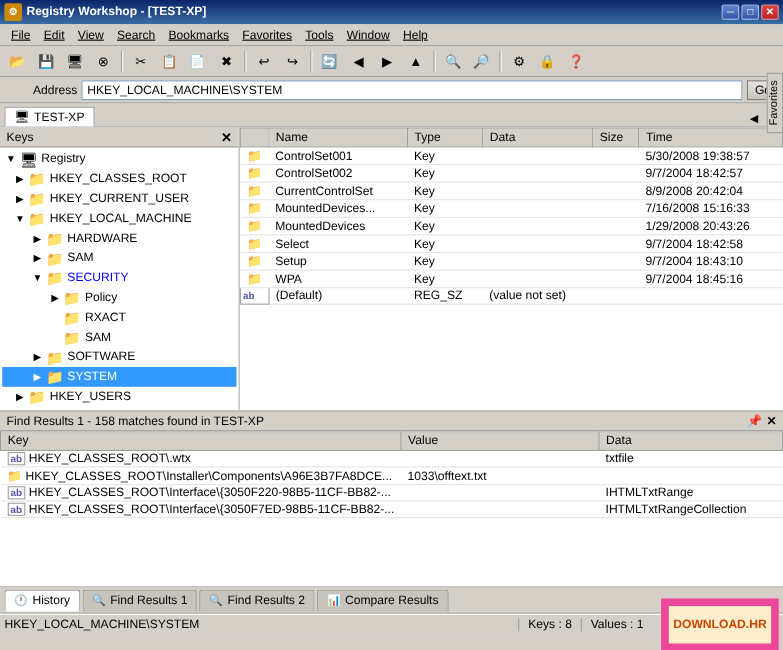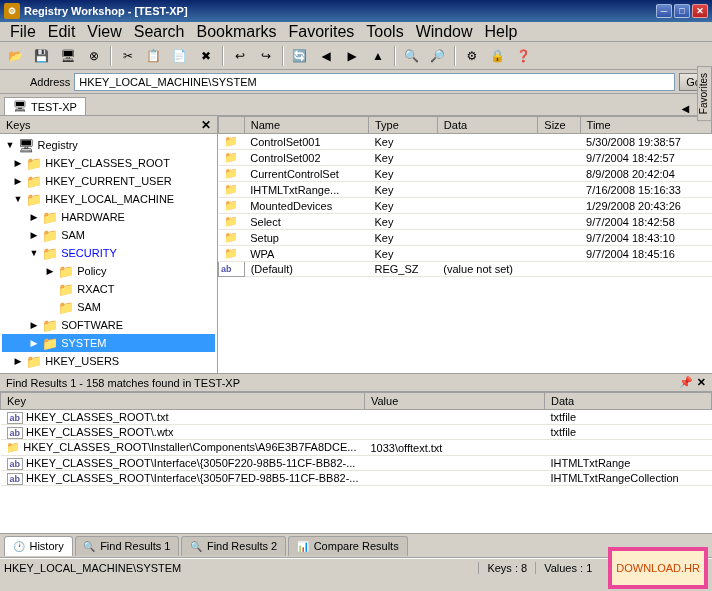--- a/index.html
+++ b/index.html
@@ -24,21 +24,21 @@
 
     
     .menu-bar {
       background: #d4d0c8;
       height: 20px;
       display: flex;
       align-items: center;
       padding: 0 4px;
       border-bottom: 1px solid #a0a0a0;
     }
-    .menu-item { padding: 2px 6px; font-size: 16px; cursor: pointer; }
+    .menu-item { padding: 2px 6px; font-size: 11px; cursor: pointer; text-decoration: underline; }
 
     
     .toolbar {
       background: #d4d0c8;
       height: 28px;
       display: flex;
       align-items: center;
       padding: 2px 4px;
       border-bottom: 1px solid #a0a0a0;
       gap: 2px;
@@ -428,21 +428,21 @@
           <tr class="table-row">
             <td>📁</td>
             <td>CurrentControlSet</td>
             <td>Key</td>
             <td></td>
             <td></td>
             <td>8/9/2008 20:42:04</td>
           </tr>
           <tr class="table-row">
             <td>📁</td>
-            <td>IHTMLTxtRange...</td>
+            <td>MountedDevices...</td>
             <td>Key</td>
             <td></td>
             <td></td>
             <td>7/16/2008 15:16:33</td>
           </tr>
           <tr class="table-row">
             <td>📁</td>
             <td>MountedDevices</td>
             <td>Key</td>
             <td></td>
@@ -498,25 +498,20 @@
   <div class="find-table-area">
     <table class="find-table">
       <thead>
         <tr>
           <th style="width: 320px;">Key</th>
           <th style="width: 180px;">Value</th>
           <th>Data</th>
         </tr>
       </thead>
       <tbody>
-        <tr class="list-item">
-          <td><span style="font-size:9px;font-weight:bold;color:#5555aa;border:1px solid #a0a0a0;padding:0 2px;">ab</span> HKEY_CLASSES_ROOT\.txt</td>
-          <td></td>
-          <td>txtfile</td>
-        </tr>
         <tr class="list-item">
           <td><span style="font-size:9px;font-weight:bold;color:#5555aa;border:1px solid #a0a0a0;padding:0 2px;">ab</span> HKEY_CLASSES_ROOT\.wtx</td>
           <td></td>
           <td>txtfile</td>
         </tr>
         <tr class="list-item">
           <td><span style="font-size:11px;">📁</span> HKEY_CLASSES_ROOT\Installer\Components\A96E3B7FA8DCE...</td>
           <td>1033\offtext.txt</td>
           <td></td>
         </tr>
@@ -551,14 +546,14 @@
   <div class="bottom-tab">
     <span class="tab-icon">📊</span>
     <span>Compare Results</span>
   </div>
 </div>
 
 <div class="status-bar">
   <span class="status-path">HKEY_LOCAL_MACHINE\SYSTEM</span>
   <span class="status-item">Keys : 8</span>
   <span class="status-item">Values : 1</span>
-  <span class="status-logo" style="font-size:11px; color:#cc4400; font-weight:normal; margin-left: 8px; background: #ffeecc; padding: 11px 4px; border: 4px solid #ec4899;">DOWNLOAD.HR</span>
+  <span class="status-logo" style="font-size:11px; color:#cc4400; font-weight:bold; margin-left: 8px; background: #ffeecc; padding: 11px 4px; border: 7px solid #ec4899;">DOWNLOAD.HR</span>
 </div>
 
 </body></html>

